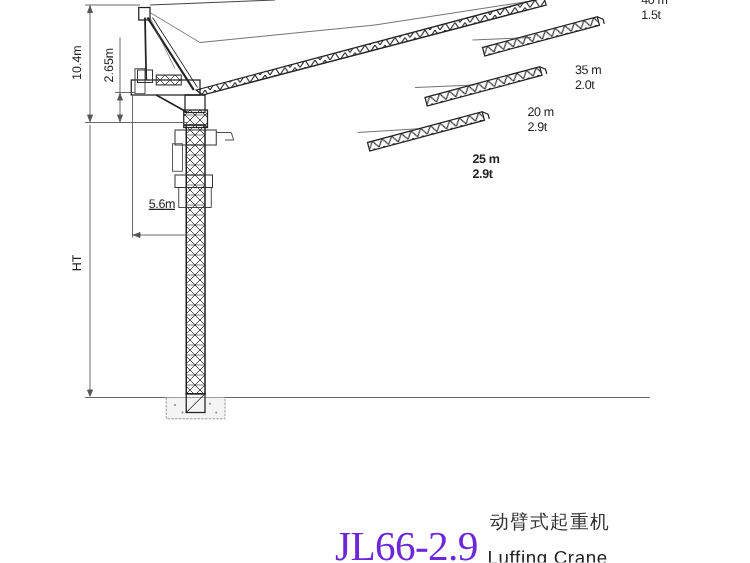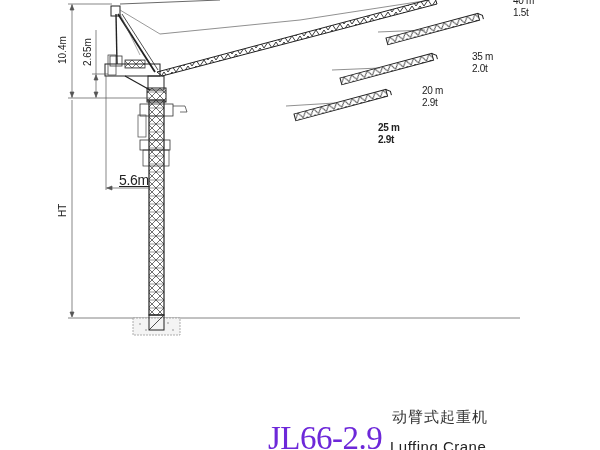--- a/index.html
+++ b/index.html
@@ -110,27 +110,27 @@
 
       <line x1="106" y1="76" x2="106" y2="190"></line>
       <line x1="106" y1="188" x2="150" y2="188"></line>
       <polygon points="107,188 112,186 112,190"></polygon>
     </g>
   </svg>
 
   <span class="vlbl" style="left:57px;top:64px;">10.4m</span>
   <span class="vlbl" style="left:82px;top:66px;">2.65m</span>
   <span class="vlbl" style="left:57px;top:217px;">HT</span>
-  <span class="lbl" style="left:119px;top:174px;font-size:14px;text-decoration:underline;">5.6m</span>
+  <span class="lbl" style="left:119px;top:158px;font-size:10px;text-decoration:underline;">5.6m</span>
 
   <div class="lbl" style="left:513px;top:-5px;">
     <div>40 m</div>
     <div>1.5t</div>
   </div>
-  <div class="lbl" style="left:472px;top:51px;">
+  <div class="lbl" style="left:460px;top:51px;">
     <div>35 m</div>
     <div>2.0t</div>
   </div>
   <div class="lbl" style="left:422px;top:85px;">
     <div>20 m</div>
     <div>2.9t</div>
   </div>
   <div class="lbl" style="left:378px;top:122px;font-weight:bold;">
     <div>25 m</div>
     <div>2.9t</div>

